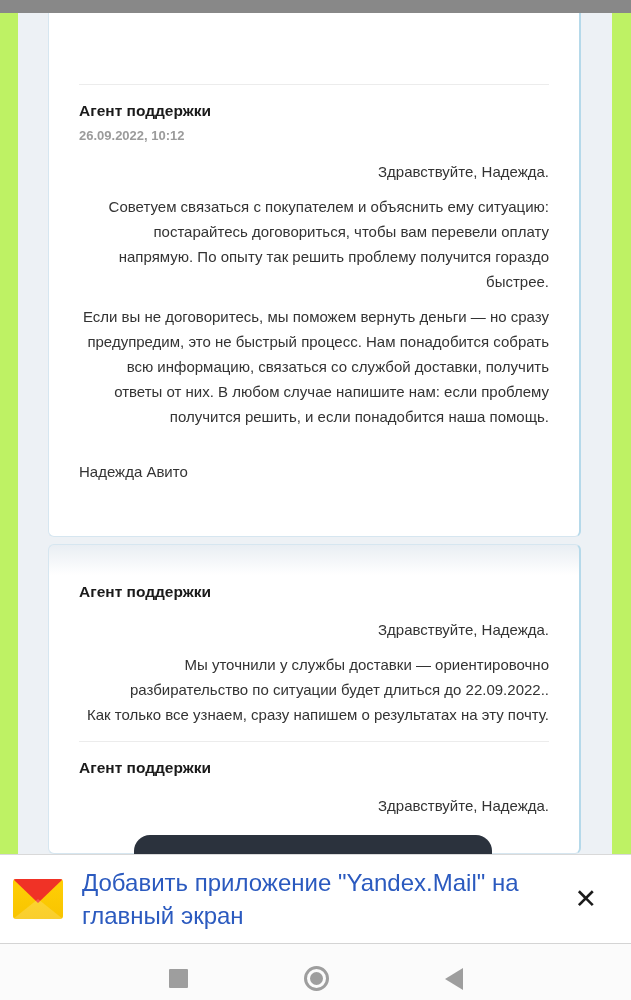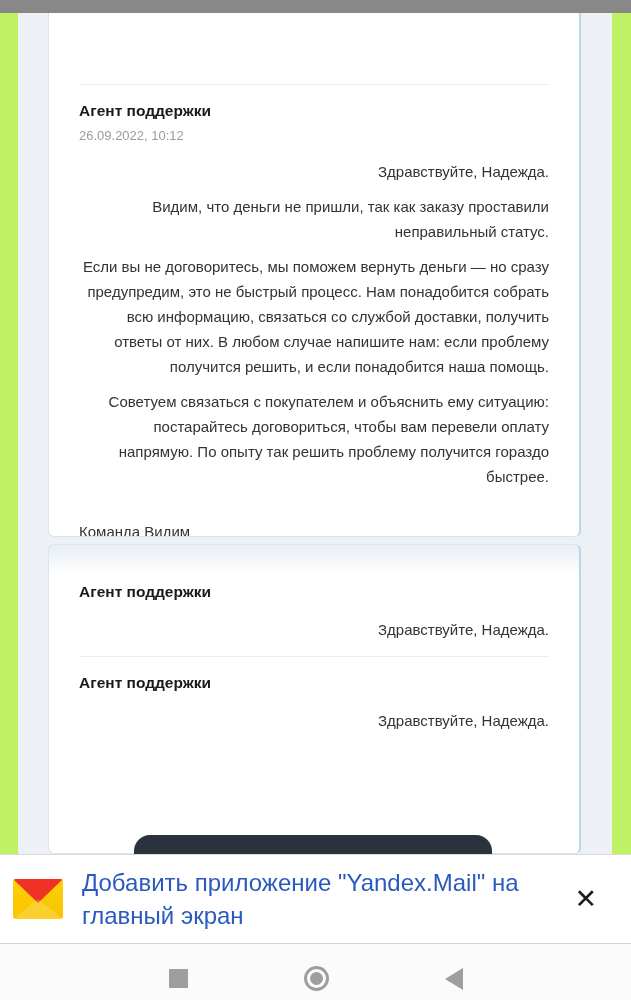--- a/index.html
+++ b/index.html
@@ -25,21 +25,21 @@
     background:linear-gradient(180deg,#e9eef3 0%,#ffffff 30px);
   }
   .top-spacer { height:104px; }
   .divider { border:none; border-top:1px solid #ececec; height:0; }
   .divider-2 { margin-top:14px; }
   .msg-sender {
     font-size:15.5px; font-weight:bold; color:#1a1a1a;
     line-height:20px; margin-top:16px;
   }
   .card-2 .msg-sender.first { margin-top:37px; }
-  .msg-date { font-size:13px; color:#9b9b9b; line-height:17px; margin-top:6px; }
+  .msg-date { font-size:13px; color:#9b9b9b; line-height:17px; margin-top:6px;font-weight:bold; }
   .msg-body p {
     font-size:15px; color:#333333; line-height:25px;
     margin-top:10px; white-space:pre-line;text-align:right;
   }
   .msg-body p.greeting { margin-top:15px; }
   .msg-signature { font-size:15px; color:#333333; line-height:25px; margin-top:30px; }
   .bottom-sheet {
     position:absolute; left:134px; top:822px; width:358px; height:60px;
     background:#2b323d; border-radius:16px 16px 0 0; z-index:5;
   }
@@ -95,32 +95,33 @@
 
   <div class="email-bg"></div>
 
   <div class="card card-1">
     <div class="top-spacer"></div>
     <hr class="divider">
     <div class="msg-sender">Агент поддержки</div>
     <div class="msg-date">26.09.2022, 10:12</div>
     <div class="msg-body">
       <p class="greeting">Здравствуйте, Надежда.</p>
-      <p>Видим, что деньги не пришли, так как заказу проставили неправильный статус.</p>
+      <p>Советуем связаться с покупателем и объяснить ему ситуацию: постарайтесь договориться, чтобы вам перевели оплату напрямую. По опыту так решить проблему получится гораздо быстрее.</p>
       <p>Если вы не договоритесь, мы поможем вернуть деньги — но сразу предупредим, это не быстрый процесс. Нам понадобится собрать всю информацию, связаться со службой доставки, получить ответы от них. В любом случае напишите нам: если проблему получится решить, и если понадобится наша помощь.</p>
-      <p>Советуем связаться с покупателем и объяснить ему ситуацию: постарайтесь договориться, чтобы вам перевели оплату напрямую. По опыту так решить проблему получится гораздо быстрее.</p>
     </div>
-    <div class="msg-signature">Команда Видим</div>
+    <div class="msg-signature">Надежда Авито</div>
 
   </div>
 
   <div class="card card-2">
     <div class="msg-sender first">Агент поддержки</div>
     <div class="msg-body">
       <p class="greeting">Здравствуйте, Надежда.</p>
+      <p>Мы уточнили у службы доставки — ориентировочно разбирательство по ситуации будет длиться до 22.09.2022..
+Как только все узнаем, сразу напишем о результатах на эту почту.</p>
     </div>
     <hr class="divider divider-2">
     <div class="msg-sender">Агент поддержки</div>
     <div class="msg-body">
       <p class="greeting">Здравствуйте, Надежда.</p>
     </div>
   </div>
 
   <div class="bottom-sheet"></div>
 

